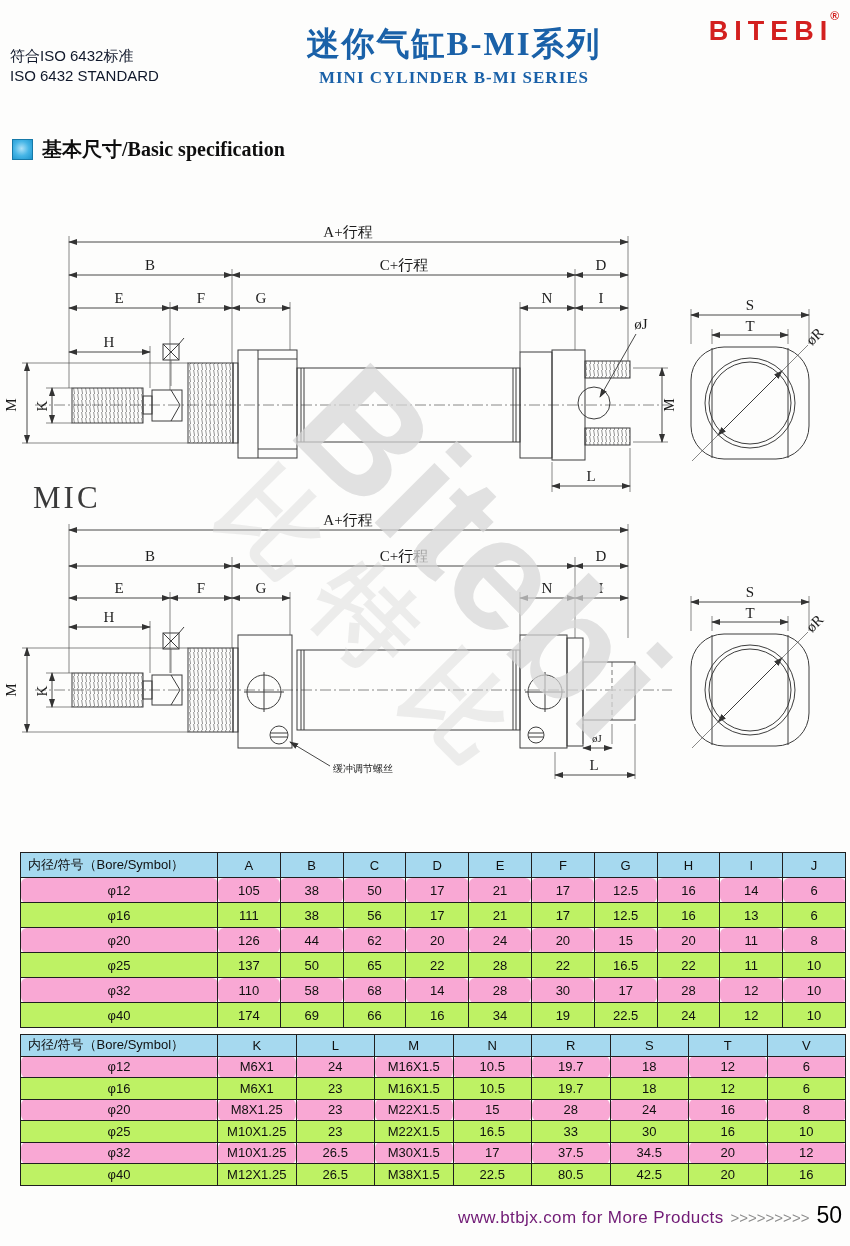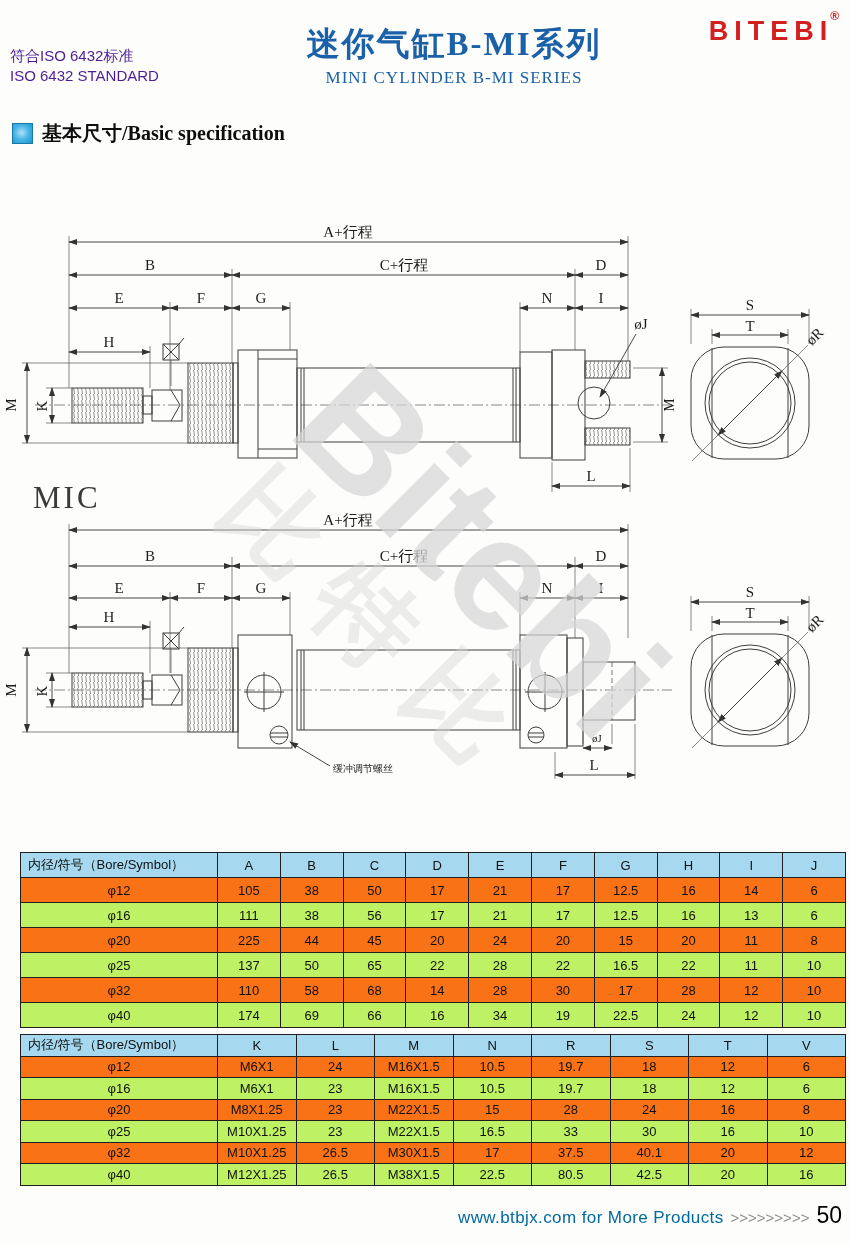--- a/index.html
+++ b/index.html
@@ -1,28 +1,28 @@
 <!DOCTYPE html>
 <html><head>
 <meta charset="utf-8">
 <style>
   html,body{margin:0;padding:0;background:#ffffff;}
   .page{position:relative;width:850px;height:1246px;background:#fdfdfc;overflow:hidden;
         font-family:"Liberation Sans",sans-serif;color:#161616;}
 
   
-  .iso{position:absolute;left:10px;top:46px;font-size:15px;line-height:20px;color:#4c1d95;}
+  .iso{position:absolute;left:10px;top:46px;font-size:15px;line-height:20px;color:#0f172a;}
   .title-wrap{position:absolute;left:154px;top:22px;width:600px;text-align:center;color:#1a61a8;}
   .title-cn{font-family:"Liberation Serif",serif;font-weight:bold;font-size:33px;letter-spacing:2px;}
-  .title-en{font-family:"Liberation Serif",serif;font-weight:normal;font-size:17px;letter-spacing:1px;margin-top:1px;}
+  .title-en{font-family:"Liberation Serif",serif;font-weight:bold;font-size:17px;letter-spacing:1px;margin-top:1px;}
   .brand{position:absolute;right:8px;top:16px;color:#d3201f;font-size:27px;font-weight:bold;letter-spacing:6px;}
   .brand sup{font-size:12px;letter-spacing:0;position:relative;top:-10px;left:-3px;}
 
   
-  .sec{position:absolute;left:12px;top:120px;display:flex;align-items:center;gap:9px;}
+  .sec{position:absolute;left:12px;top:136px;display:flex;align-items:center;gap:9px;}
   .sec-icon{width:19px;height:19px;border:1px solid #1679a8;
             background:radial-gradient(circle at 45% 45%, #aee1f7 0%, #45b5e6 50%, #1d94cc 100%);}
   .sec-text{font-family:"Liberation Serif",serif;font-weight:bold;font-size:20px;color:#0e0e0e;}
 
   
   svg.drw{position:absolute;left:0;top:178px;}
   .ol{fill:none;stroke:#3d3d3d;stroke-width:1;}
   .thr{fill:url(#pt);stroke:#3d3d3d;stroke-width:1;}
   .cl{fill:none;stroke:#6a6a6a;stroke-width:0.8;stroke-dasharray:11 3 2 3;}
   .dsh{fill:none;stroke:#555;stroke-width:0.8;stroke-dasharray:5 3;}
@@ -39,27 +39,27 @@
   
   .tblwrap{position:absolute;left:20px;width:826px;}
   #t1{top:852px;} #t2{top:1034px;}
   table.spec{width:100%;border-collapse:collapse;font-size:13px;color:#101010;table-layout:fixed;}
   table.spec th,table.spec td{border:1px solid #1f1f1f;text-align:center;padding:0 2px;font-weight:normal;overflow:hidden;}
   #t1 th,#t1 td{height:24px;}
   #t2 th,#t2 td{height:20.5px;}
   table.spec th{background:#a6d9ef;}
   table.spec th.c0{text-align:left;padding-left:7px;}
   table.spec col.c0{width:197px;}
-  table.spec tr.g td{background:#f97316;}
+  table.spec tr.g td{background:#f9a8d4;border-radius:6px;}
   table.spec tr.c td{background:#bef264;}
   table.spec{border:1.5px solid #111;}
 
   
   .footer{position:absolute;right:8px;top:1202px;display:flex;align-items:baseline;gap:7px;}
-  .f-text{font-size:17px;color:#0369a1;letter-spacing:0.4px;}
+  .f-text{font-size:17px;color:#701a75;letter-spacing:0.4px;}
   .f-chev{font-size:15px;color:#8c8c8c;}
   .f-page{font-size:23px;color:#000;}
 </style>
 </head>
 <body>
 
 <div class="page">
 
   <div class="iso">
     <div>符合ISO 6432标准</div>
@@ -298,23 +298,23 @@
             <td>17</td>
             <td>21</td>
             <td>17</td>
             <td>12.5</td>
             <td>16</td>
             <td>13</td>
             <td>6</td>
           </tr>
           <tr class="g">
             <td>φ20</td>
-            <td>225</td>
+            <td>126</td>
             <td>44</td>
-            <td>45</td>
+            <td>62</td>
             <td>20</td>
             <td>24</td>
             <td>20</td>
             <td>15</td>
             <td>20</td>
             <td>11</td>
             <td>8</td>
           </tr>
           <tr class="c">
             <td>φ25</td>
@@ -429,21 +429,21 @@
             <td>16</td>
             <td>10</td>
           </tr>
           <tr class="g">
             <td>φ32</td>
             <td>M10X1.25</td>
             <td>26.5</td>
             <td>M30X1.5</td>
             <td>17</td>
             <td>37.5</td>
-            <td>40.1</td>
+            <td>34.5</td>
             <td>20</td>
             <td>12</td>
           </tr>
           <tr class="c">
             <td>φ40</td>
             <td>M12X1.25</td>
             <td>26.5</td>
             <td>M38X1.5</td>
             <td>22.5</td>
             <td>80.5</td>

